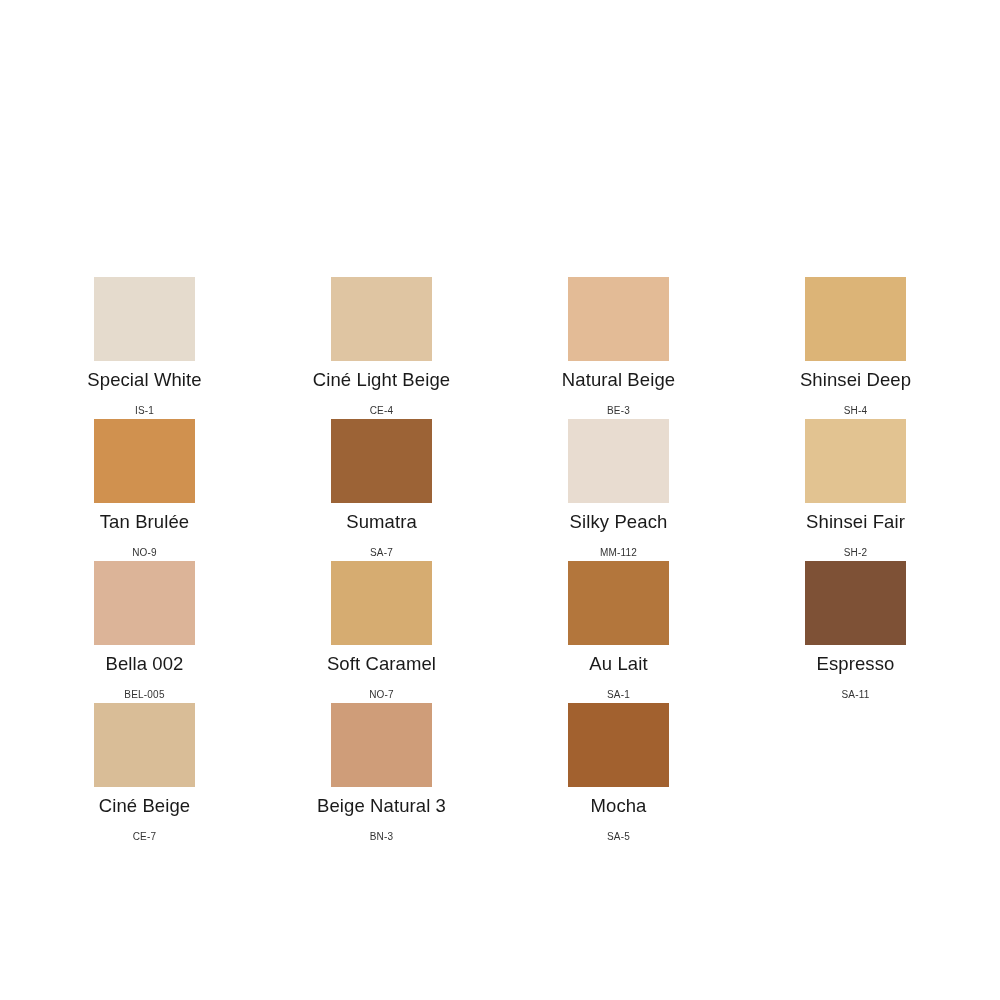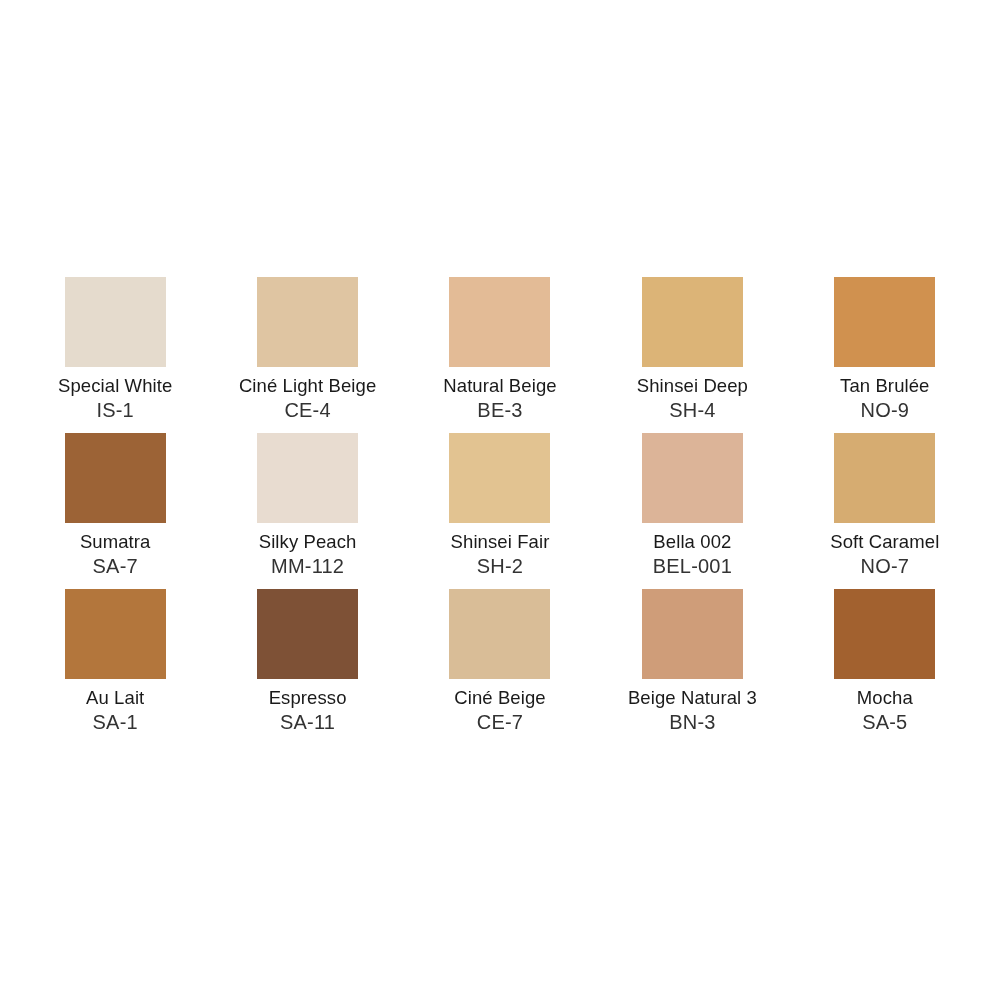--- a/index.html
+++ b/index.html
@@ -23,25 +23,24 @@
     height: 1000px;
     background: #ffffff;
   }
 
   .swatch-grid {
     position: absolute;
     left: 26px;
     top: 277px;
     width: 948px;
     display: grid;
-    grid-template-columns: repeat(5, 1fr);
+    grid-template-columns: repeat(4, 1fr);
     grid-auto-rows: 142px;
     column-gap: 0px;
     row-gap: 0px;
-    gap: 14px;
   }
 
   .swatch-cell {
     display: flex;
     flex-direction: column;
     align-items: center;
     justify-content: flex-start;
   }
 
   .swatch-chip {
@@ -54,22 +53,22 @@
     margin-top: 8px;
     font-size: 18.5px;
     line-height: 21px;
     color: #1a1a1a;
     text-align: center;
     white-space: nowrap;
     letter-spacing: 0.1px;
   }
 
   .swatch-code {
-    margin-top: 6px;
-    font-size: 20px;
+    margin-top: 12px;
+    font-size: 10px;
     line-height: 17px;
     color: #333333;
     text-align: center;
     white-space: nowrap;
     letter-spacing: 0.2px;
   }
 </style>
 </head>
 <body>
 
@@ -111,21 +110,21 @@
         <div class="swatch-code">MM-112</div>
       </div>
       <div class="swatch-cell">
         <div class="swatch-chip" style="background-color: rgb(226, 195, 145);"></div>
         <div class="swatch-name">Shinsei Fair</div>
         <div class="swatch-code">SH-2</div>
       </div>
       <div class="swatch-cell">
         <div class="swatch-chip" style="background-color: rgb(220, 180, 152);"></div>
         <div class="swatch-name">Bella 002</div>
-        <div class="swatch-code">BEL-001</div>
+        <div class="swatch-code">BEL-005</div>
       </div>
       <div class="swatch-cell">
         <div class="swatch-chip" style="background-color: rgb(214, 172, 113);"></div>
         <div class="swatch-name">Soft Caramel</div>
         <div class="swatch-code">NO-7</div>
       </div>
       <div class="swatch-cell">
         <div class="swatch-chip" style="background-color: rgb(179, 118, 60);"></div>
         <div class="swatch-name">Au Lait</div>
         <div class="swatch-code">SA-1</div>

